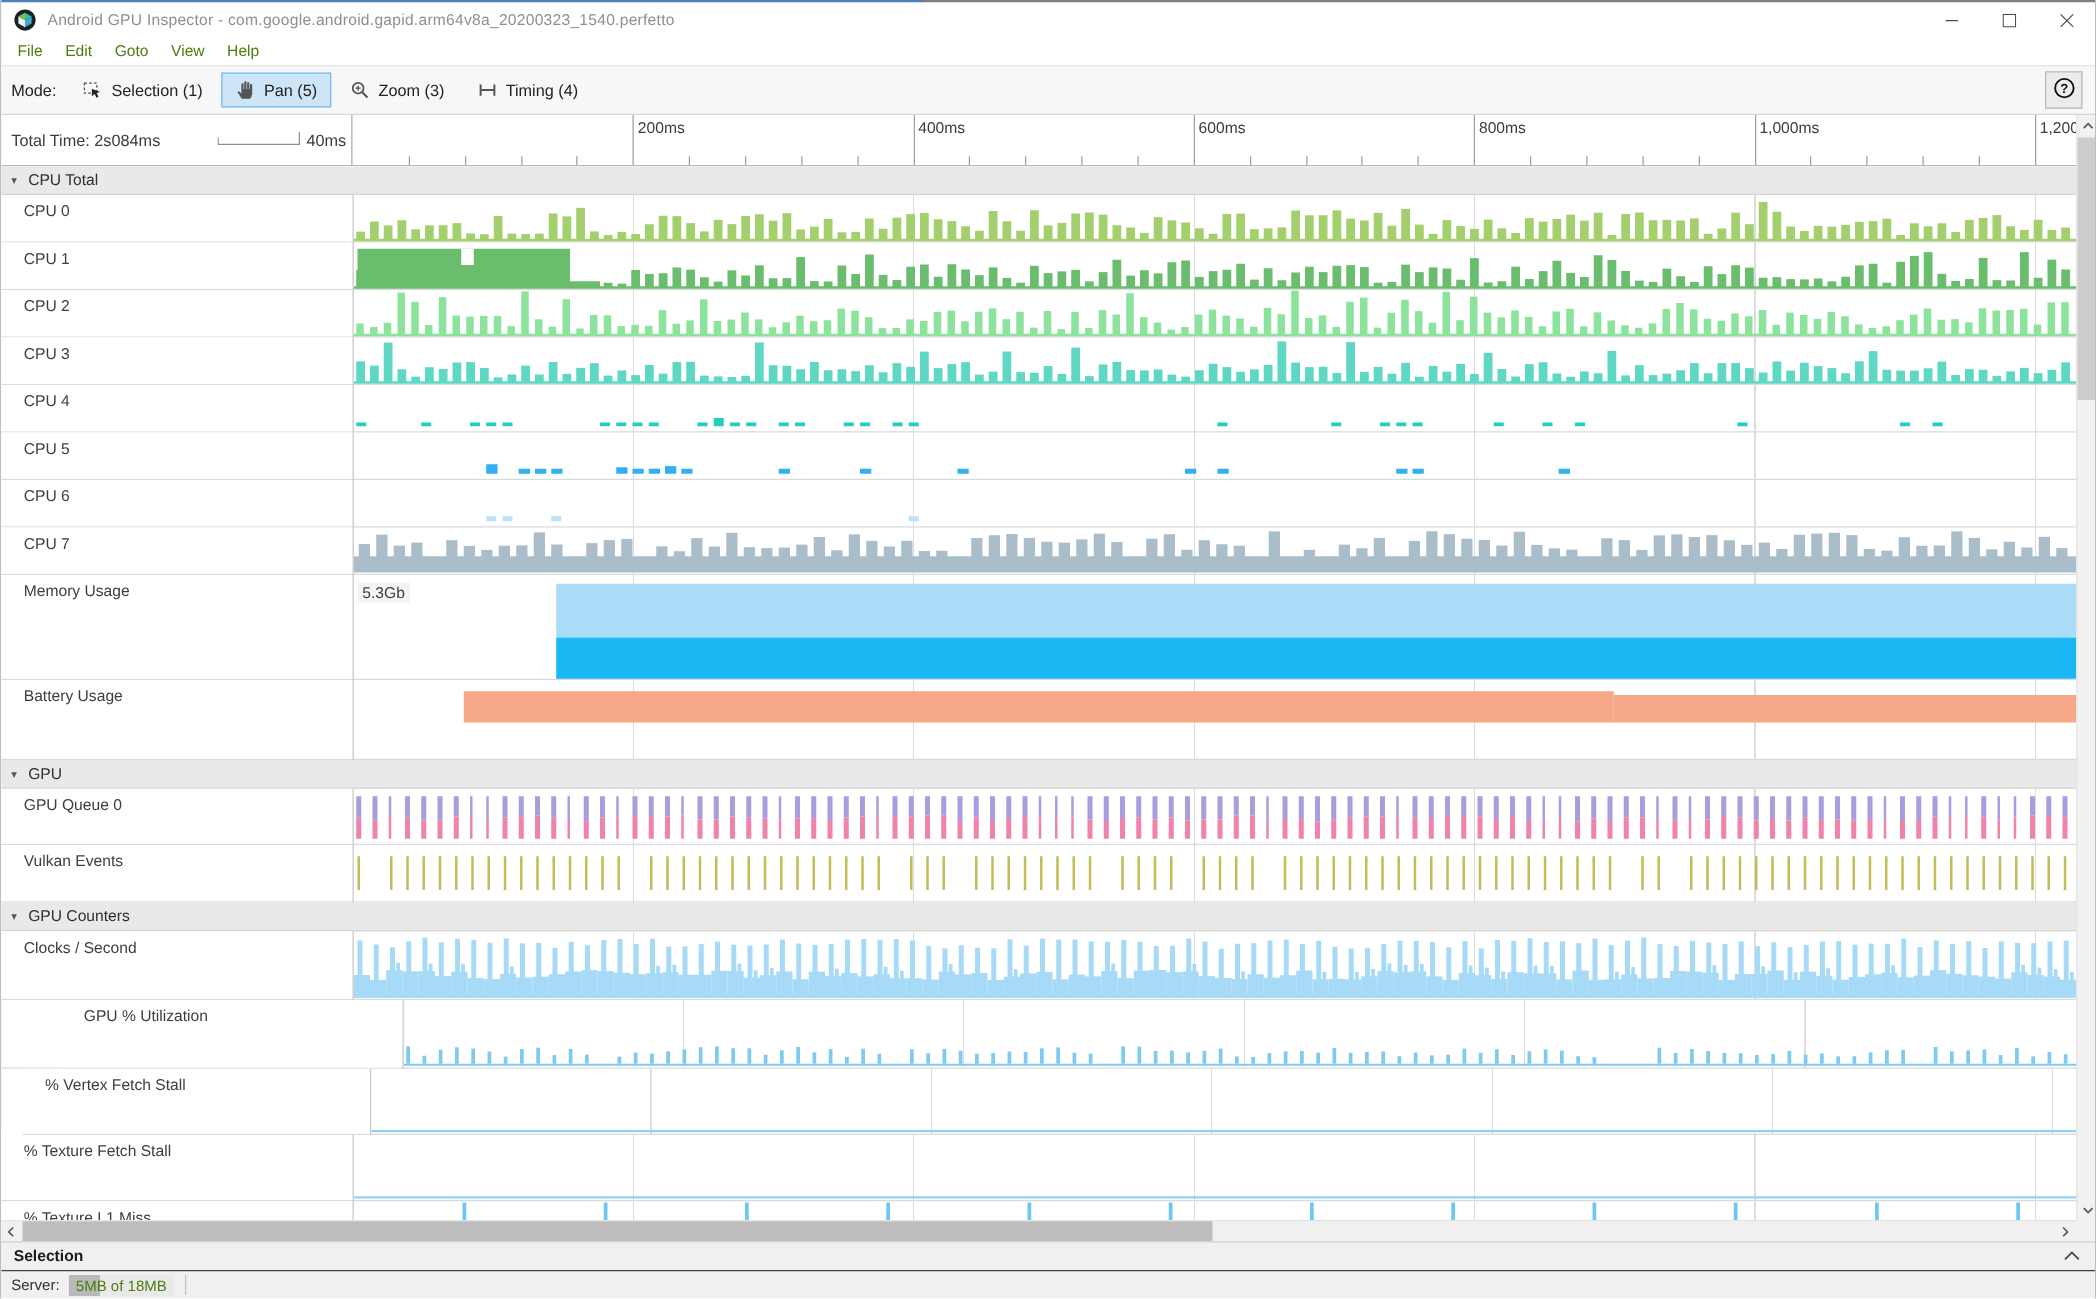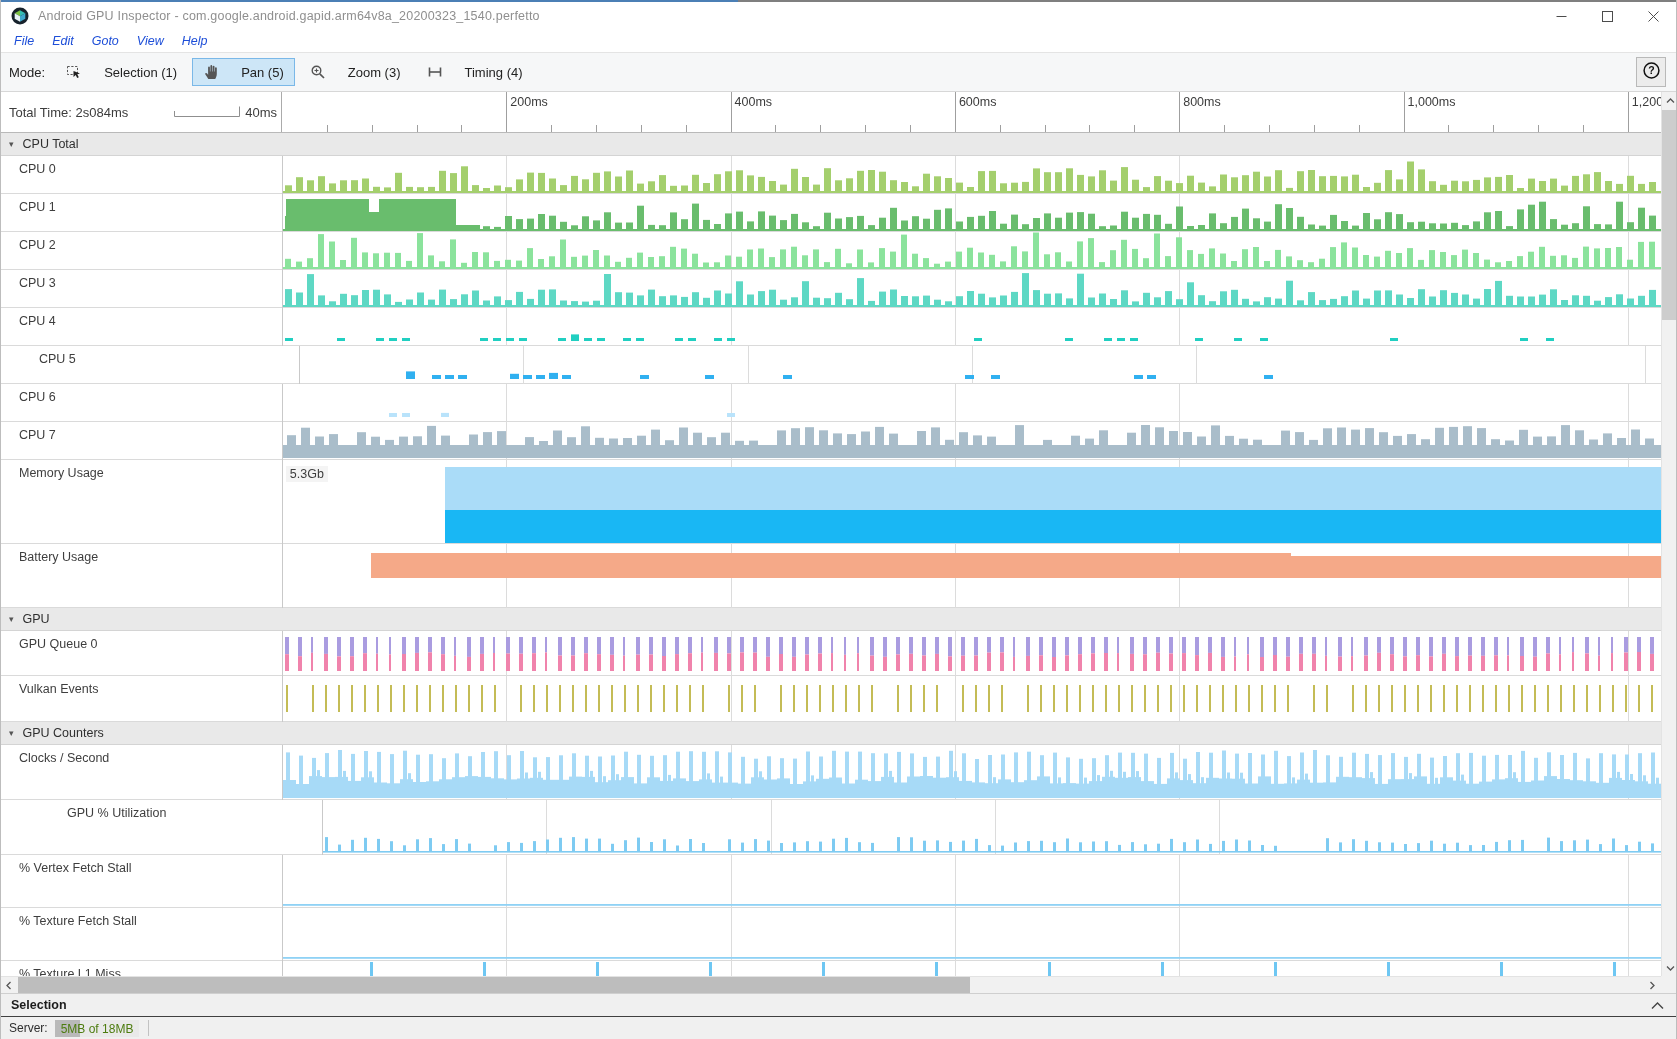--- a/index.html
+++ b/index.html
@@ -11,27 +11,27 @@
   .top-accent{left:0;top:0;width:100%;height:2px;
       background:linear-gradient(to right,#4b7fb5 0 44%,#7f7f7f 44% 100%);}
   
   .titlebar{left:0;top:2px;width:100%;height:28px;background:#fff;display:flex;align-items:center;}
   .titlebar .app-icon{margin:0 9px 0 10px;display:flex;}
   .titlebar .title{font-size:12.5px;color:#8f8f8f;letter-spacing:.2px;}
   .win-controls{margin-left:auto;display:flex;height:100%;}
   .win-btn{width:46px;height:100%;display:flex;align-items:center;justify-content:center;background:transparent;border:0;padding:0;}
   
   .menubar{left:0;top:30px;width:100%;height:22px;background:#fff;display:flex;align-items:center;padding-left:4px;box-sizing:border-box;}
-  .menu-item{padding:2px 9px;font-size:12.5px;color:#1d4ed8;font-style:italic;}
+  .menu-item{padding:2px 9px;font-size:12.5px;color:#4d7c0f;}
   
   .toolbar{left:0;top:52px;width:100%;height:40px;background:#f6f7f8;border-top:1px solid #e4e4e4;border-bottom:1px solid #d7d7d7;
            display:flex;align-items:center;padding-left:8px;box-sizing:border-box;}
   .mode-label{font-size:13px;margin-right:10px;color:#222;}
   .mode-buttons{display:flex;align-items:center;gap:4px;}
-  .mode-btn{display:flex;align-items:center;gap:22px;padding:5px 10px;font-size:13px;color:#222;
+  .mode-btn{display:flex;align-items:center;gap:7px;padding:5px 10px;font-size:13px;color:#222;
             background:transparent;border:1px solid transparent;font-family:inherit;}
   .mode-btn.active{background:#cde6f7;border-color:#7ab8e8;}
   .help-btn{margin-left:auto;margin-right:10px;width:30px;height:30px;display:flex;align-items:center;justify-content:center;
             background:#ececec;border:1px solid #b9b9b9;}
   
   .ruler{left:0;top:92px;width:100%;height:41px;background:#fff;border-bottom:1px solid #b9b9b9;box-sizing:border-box;}
   .ruler-left{position:absolute;left:0;top:0;width:281px;height:100%;border-right:1px solid #ababab;box-sizing:border-box;
               display:flex;align-items:center;}
   .total-time{font-size:13px;color:#3c3c3c;margin-left:8px;}
   .scale-widget{margin-left:auto;display:flex;align-items:center;gap:5px;margin-right:4px;}
@@ -775,21 +775,21 @@
             <rect x="847.0" y="30.0" width="8.0" height="3.0" fill="#21cfc1"></rect>
             <rect x="912.0" y="30.0" width="8.0" height="3.0" fill="#21cfc1"></rect>
             <rect x="951.0" y="30.0" width="8.0" height="3.0" fill="#21cfc1"></rect>
             <rect x="977.0" y="30.0" width="8.0" height="3.0" fill="#21cfc1"></rect>
             <rect x="1107.0" y="30.0" width="8.0" height="3.0" fill="#21cfc1"></rect>
             <rect x="1237.0" y="30.0" width="8.0" height="3.0" fill="#21cfc1"></rect>
             <rect x="1263.0" y="30.0" width="8.0" height="3.0" fill="#21cfc1"></rect>
           </svg>
         </div>
       </div>
-      <div class="trow" style="height: 38px; padding-left: 20px;">
+      <div class="trow" style="height: 38px;">
         <div class="tlabel">CPU 5</div>
         <div class="tchart" style="height: 38px;">
           <svg width="1379" height="38" viewBox="0 0 1379 38">
             <rect x="106.0" y="25.4" width="9.0" height="7.6" fill="#30b0f0"></rect>
             <rect x="132.0" y="29.0" width="9.0" height="4.0" fill="#30b0f0"></rect>
             <rect x="145.0" y="29.0" width="9.0" height="4.0" fill="#30b0f0"></rect>
             <rect x="158.0" y="29.0" width="9.0" height="4.0" fill="#30b0f0"></rect>
             <rect x="210.0" y="27.8" width="9.0" height="5.2" fill="#30b0f0"></rect>
             <rect x="223.0" y="29.0" width="9.0" height="4.0" fill="#30b0f0"></rect>
             <rect x="236.0" y="29.0" width="9.0" height="4.0" fill="#30b0f0"></rect>
@@ -1624,21 +1624,21 @@
             <rect x="1289.0" y="38.5" width="3.0" height="12.5" fill="#7ecbf2"></rect>
             <rect x="1302.0" y="45.1" width="3.0" height="5.9" fill="#7ecbf2"></rect>
             <rect x="1315.0" y="41.7" width="3.0" height="9.3" fill="#7ecbf2"></rect>
             <rect x="1328.0" y="43.4" width="3.0" height="7.6" fill="#7ecbf2"></rect>
             <rect x="1341.0" y="41.9" width="3.0" height="9.1" fill="#7ecbf2"></rect>
             <rect x="1354.0" y="44.3" width="3.0" height="6.7" fill="#7ecbf2"></rect>
             <rect x="1367.0" y="45.4" width="3.0" height="5.6" fill="#7ecbf2"></rect>
           </svg>
         </div>
       </div>
-      <div class="trow" style="height: 53px;">
+      <div class="trow" style="height: 53px; margin-left: 17px;">
         <div class="tlabel">% Vertex Fetch Stall</div>
         <div class="tchart" style="height: 53px;">
           <svg width="1379" height="53" viewBox="0 0 1379 53">
             <rect x="0.0" y="49.0" width="1379.0" height="1.8" fill="#8fd2f5"></rect>
           </svg>
         </div>
       </div>
       <div class="trow" style="height: 53px;">
         <div class="tlabel">% Texture Fetch Stall</div>
         <div class="tchart" style="height: 53px;">

